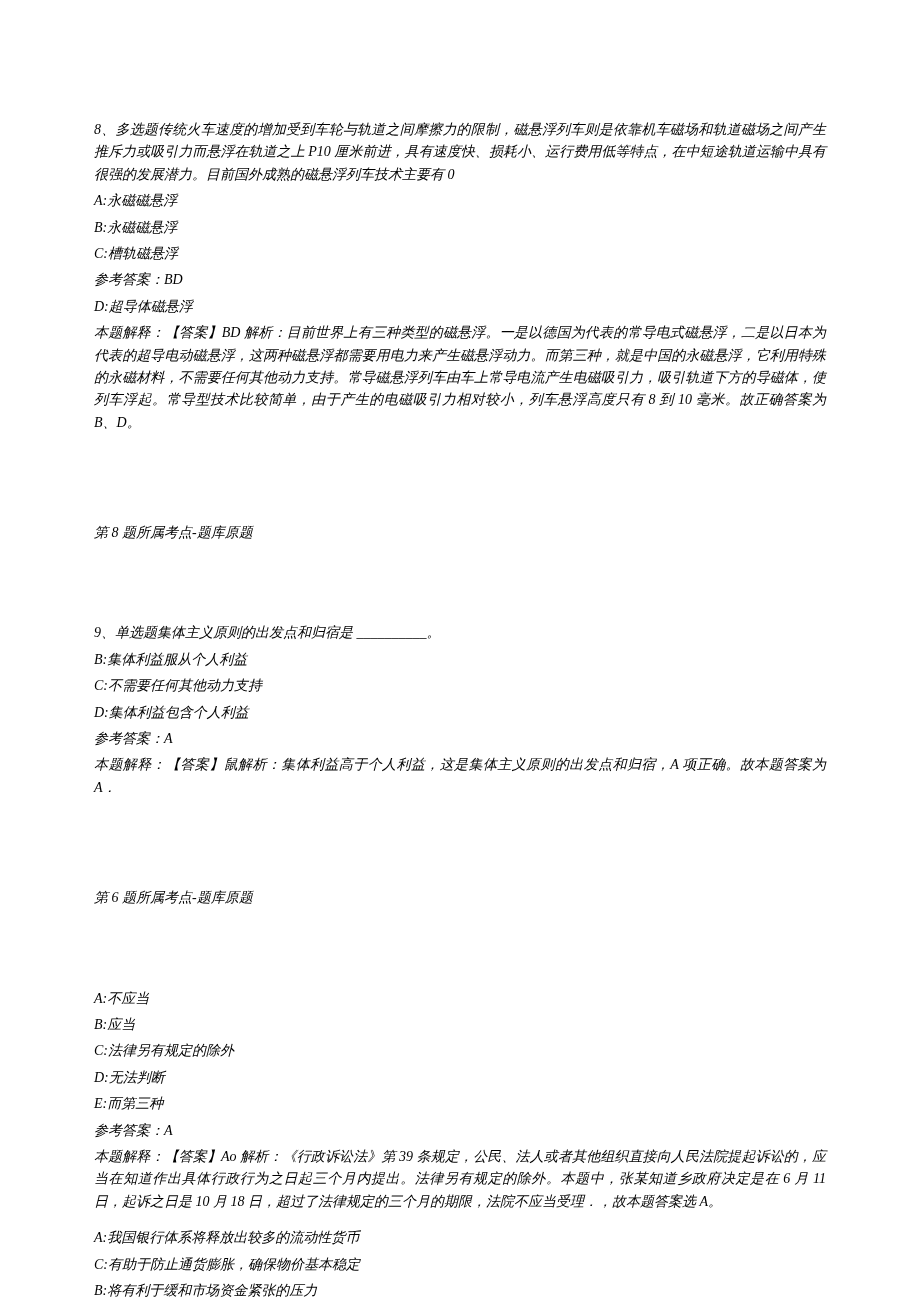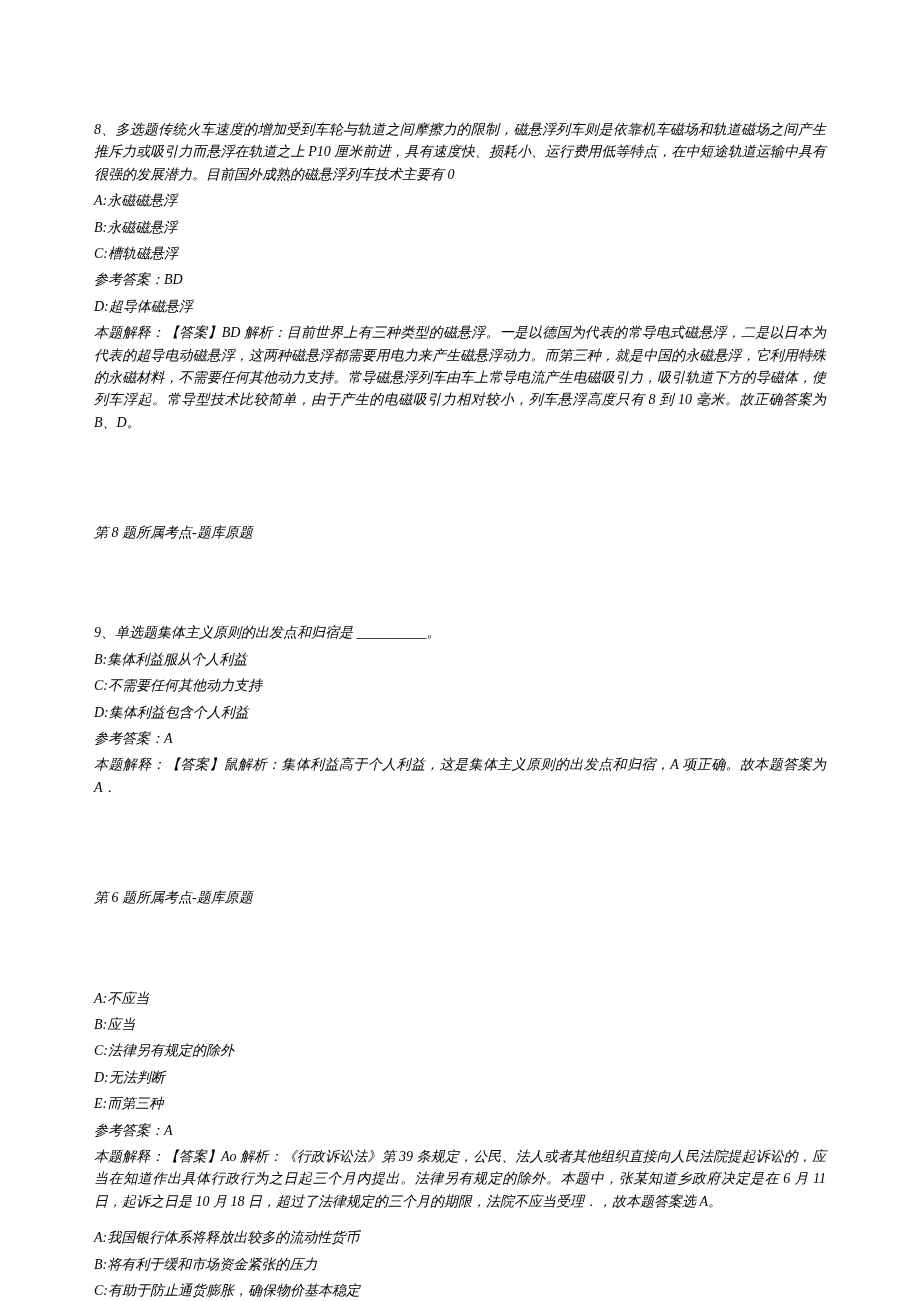--- a/index.html
+++ b/index.html
@@ -69,19 +69,19 @@
     <p class="para">B:应当</p>
     <p class="para">C:法律另有规定的除外</p>
     <p class="para">D:无法判断</p>
     <p class="para">E:而第三种</p>
     <p class="para">参考答案：A</p>
     <p class="para">本题解释：【答案】Ao 解析：《行政诉讼法》第 39 条规定，公民、法人或者其他组织直接向人民法院提起诉讼的，应当在知道作出具体行政行为之日起三个月内提出。法律另有规定的除外。本题中，张某知道乡政府决定是在 6 月 11 日，起诉之日是 10 月 18 日，超过了法律规定的三个月的期限，法院不应当受理．，故本题答案选 A。</p>
   </div>
 
   <div class="block">
     <p class="para">A:我国银行体系将释放出较多的流动性货币</p>
+    <p class="para">C:有助于防止通货膨胀，确保物价基本稳定</p>
     <p class="para">B:将有利于缓和市场资金紧张的压力</p>
-    <p class="para">C:有助于防止通货膨胀，确保物价基本稳定</p>
     <p class="para">D:我国已不再继续实施稳健的货币政策</p>
 
   </div>
 
 </div>
 
 </body></html>

